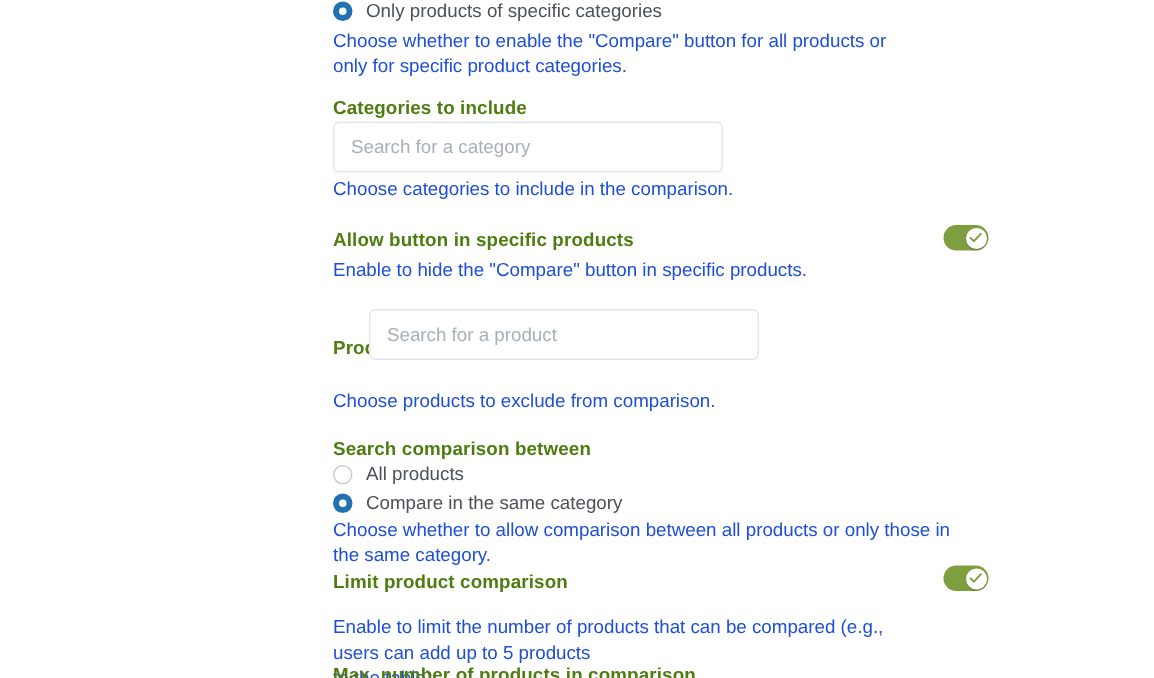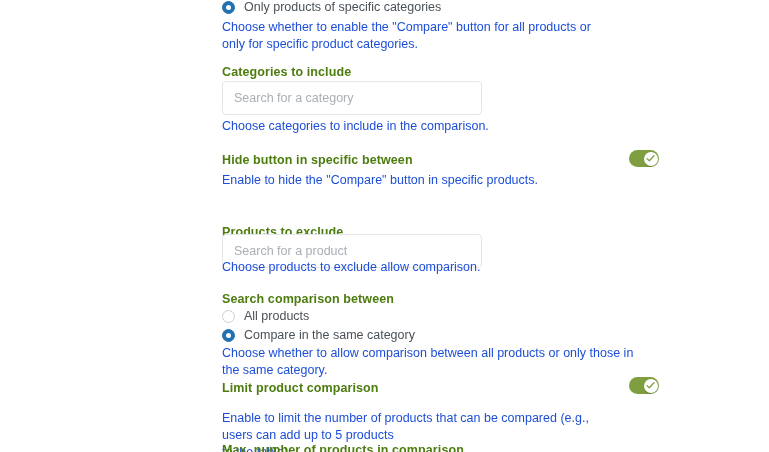--- a/index.html
+++ b/index.html
@@ -148,31 +148,31 @@
     <div class="blk desc" style="top:19px;">Choose whether to enable the "Compare" button for all products or only for specific product categories.</div>
 
     <div class="blk field-label" style="top:64px;">Categories to include</div>
 
     <div class="blk" style="top:81px;">
       <input class="search-input" type="text" placeholder="Search for a category" style="">
     </div>
 
     <div class="blk desc" style="top:118px;">Choose categories to include in the comparison.</div>
 
-    <div class="blk field-label" style="top:152px;">Hide button in specific between</div>
+    <div class="blk field-label" style="top:152px;">Allow button in specific products</div>
 
     <div class="blk desc" style="top:172px;">Enable to hide the "Compare" button in specific products.</div>
 
     <div class="blk field-label" style="top:204px;margin-top:20px;">Products to exclude</div>
 
-    <div class="blk" style="top:234px;">
+    <div class="blk" style="top:206px;margin-left:24px;">
       <input class="search-input" type="text" placeholder="Search for a product" style="">
     </div>
 
-    <div class="blk desc" style="top:259px;">Choose products to exclude allow comparison.</div>
+    <div class="blk desc" style="top:259px;">Choose products to exclude from comparison.</div>
 
     <div class="blk field-label" style="top:291px;">Search comparison between</div>
 
     <div class="blk radio-row" style="top:307px;">
       <span class="radio"></span>
       <span class="radio-label">All products</span>
     </div>
 
     <div class="blk radio-row" style="top:326px;">
       <span class="radio checked"></span>

